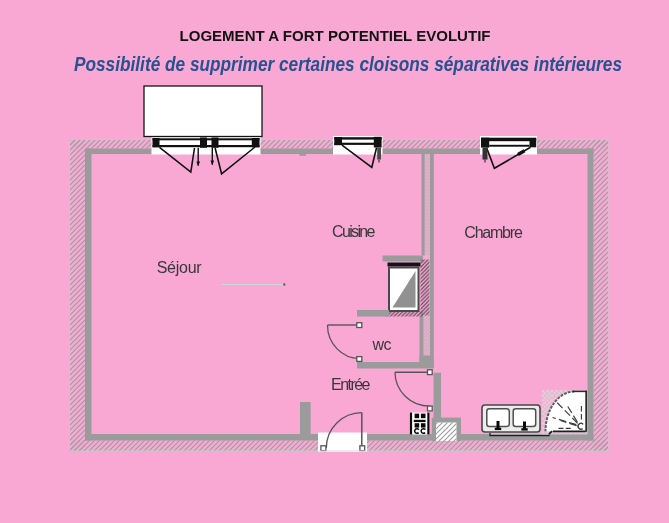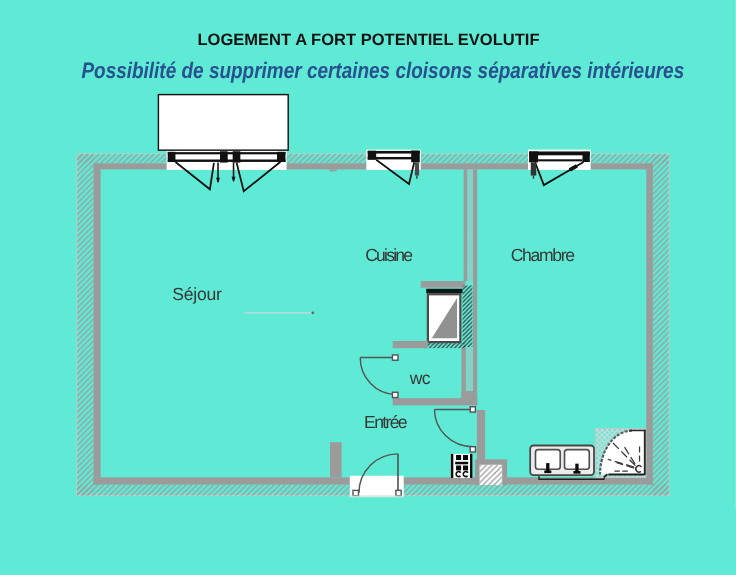--- a/index.html
+++ b/index.html
@@ -1,16 +1,16 @@
 <!DOCTYPE html>
 <html><head>
 <meta charset="utf-8">
 <style>
 html,body{margin:0;padding:0;background:#ffffff;}
-#page{position:relative;width:669px;height:523px;background:#5eead4;overflow:hidden;
+#page{position:relative;width:669px;height:523px;background:#f9a8d4;overflow:hidden;
 font-family:"Liberation Sans", sans-serif;}
 svg{position:absolute;left:0;top:0;}
 </style>
 </head>
 <body>
 <div id="page">
 <svg width="669" height="523" viewBox="0 0 669 523">
 <defs>
 <pattern id="hw" width="5" height="5" patternUnits="userSpaceOnUse">
   <path d="M-1,6 L6,-1 M-3.5,3.5 L3.5,-3.5 M1.5,8.5 L8.5,1.5" stroke="#9e9e9e" stroke-width="1.2" fill="none"></path>

